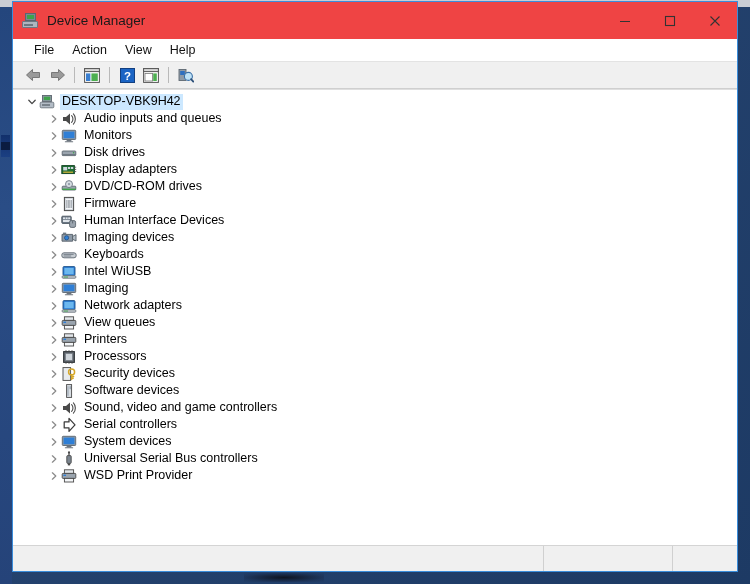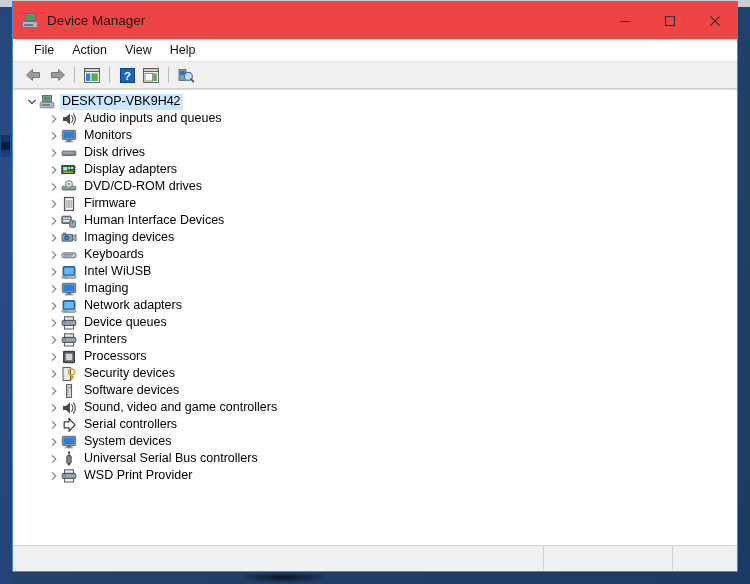--- a/index.html
+++ b/index.html
@@ -533,21 +533,21 @@
               <svg width="10" height="10" viewBox="0 0 10 10">
                 <path d="M3.4 1.8 L6.8 5 L3.4 8.2" fill="none" stroke="#8a8a8a" stroke-width="1.25" stroke-linecap="round" stroke-linejoin="round"></path>
               </svg>
             </span>
             <span class="ico"><svg width="16" height="16" viewBox="0 0 16 16">
                 <rect x="3.4" y="1.8" width="9.2" height="3.6" fill="#e2e6ea" stroke="#4a4a4a" stroke-width="0.9"></rect>
                 <rect x="1.2" y="5.4" width="13.6" height="5" rx="0.8" fill="#9aa4ae" stroke="#4a4a4a" stroke-width="0.9"></rect>
                 <rect x="2.4" y="6.6" width="2.6" height="1.4" fill="#2f7fd6"></rect>
                 <rect x="3.4" y="10.4" width="9.2" height="3.6" fill="#f4f6f8" stroke="#4a4a4a" stroke-width="0.9"></rect>
               </svg></span>
-            <span class="lbl">Device queues</span>
+            <span class="lbl">View queues</span>
           </div>
           <div class="row row-child">
             <span class="twisty">
               <svg width="10" height="10" viewBox="0 0 10 10">
                 <path d="M3.4 1.8 L6.8 5 L3.4 8.2" fill="none" stroke="#8a8a8a" stroke-width="1.25" stroke-linecap="round" stroke-linejoin="round"></path>
               </svg>
             </span>
             <span class="ico"><svg width="16" height="16" viewBox="0 0 16 16">
                 <rect x="3.4" y="1.8" width="9.2" height="3.6" fill="#e2e6ea" stroke="#4a4a4a" stroke-width="0.9"></rect>
                 <rect x="1.2" y="5.4" width="13.6" height="5" rx="0.8" fill="#9aa4ae" stroke="#4a4a4a" stroke-width="0.9"></rect>

